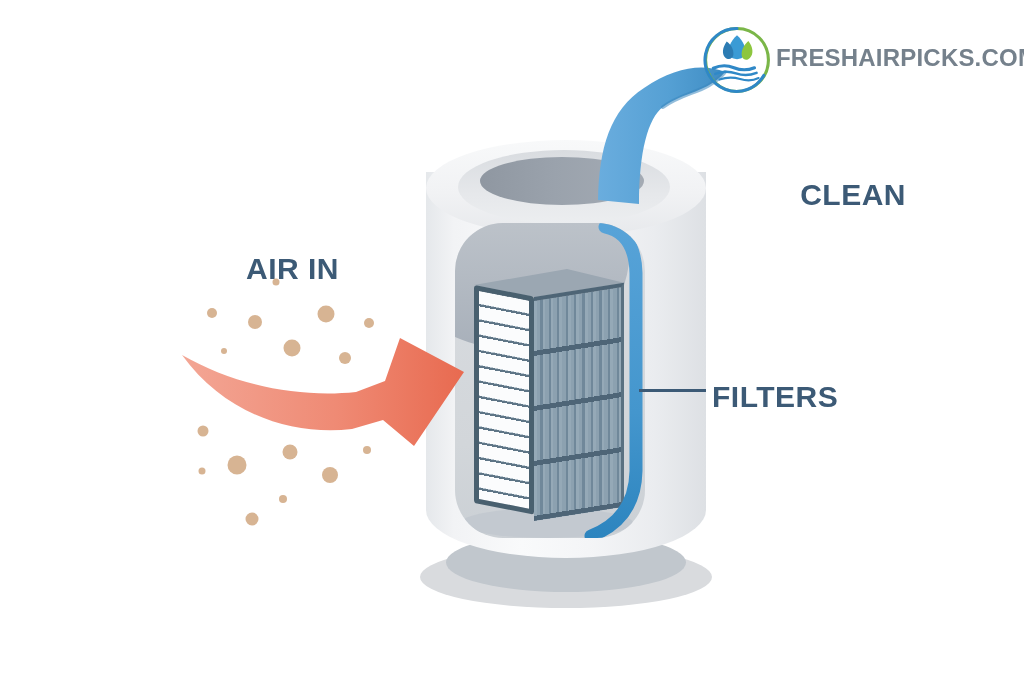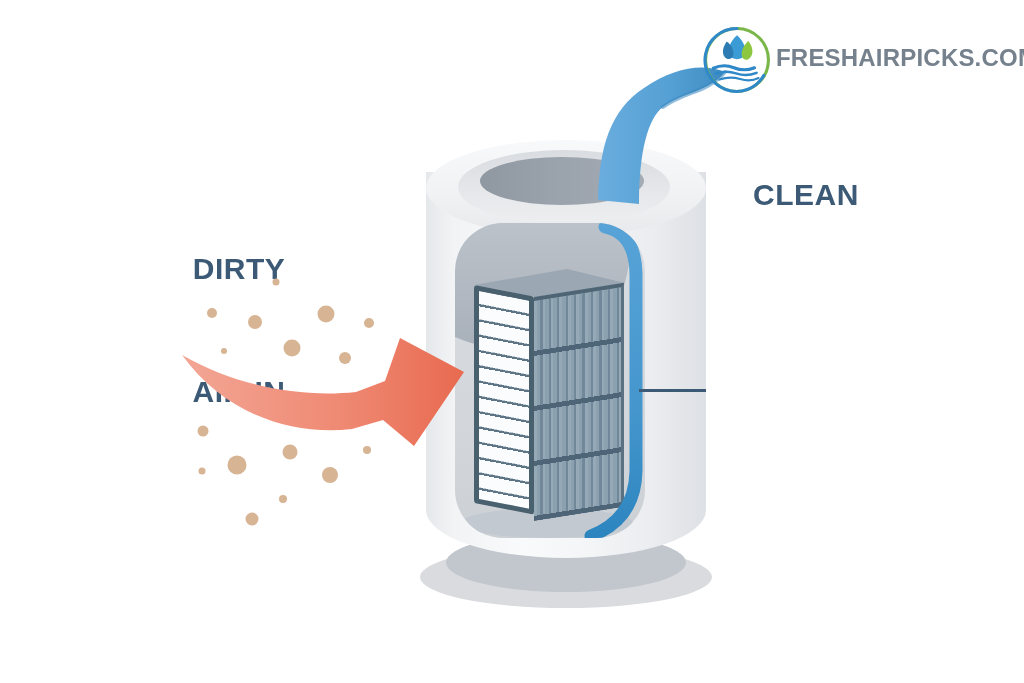--- a/index.html
+++ b/index.html
@@ -9,21 +9,21 @@
     --dirty_air_salmon:#ec7257;
     --particle_tan:#d7b493;
   }
   html,body{margin:0;padding:0;}
   body{font-family:"Liberation Sans",sans-serif;background:#fff;}
   .stage{position:relative;width:1024px;height:683px;background:#ffffff;overflow:hidden;}
   .abs{position:absolute;}
 
   
   .big-label{font-weight:700;font-size:30px;line-height:41px;color:var(--label_text);
-             letter-spacing:0.5px;text-align:center;white-space:pre;}
+             letter-spacing:0.5px;text-align:right;white-space:pre;}
   .dirty-label{left:139px;top:166px;width:200px;}
   .clean-label{left:706px;top:92px;width:200px;}
   .filters-label{left:712px;top:376px;width:160px;text-align:left;}
   .connector{left:639px;top:389px;width:67px;height:3px;background:var(--label_text);}
 
   
   .brand-name{left:776px;top:44px;font-weight:700;font-size:24px;color:var(--brand_text);
               letter-spacing:0.2px;}
   .brand-logo{left:703px;top:26px;width:68px;height:68px;z-index:6;}
 
@@ -145,27 +145,27 @@
         <stop offset="0" stop-color="#f3a695"></stop>
           <stop offset="0.55" stop-color="#ef8a74"></stop>
         <stop offset="1" stop-color="#e86a50"></stop>
       </linearGradient>
     </defs>
     <path d="M182,355 C236,386 300,398 356,392 L385,381 L400,338 L464,372
              L414,446 L383,420 L352,429 C290,436 224,413 182,355 Z" fill="url(#arrowGrad)"></path>
   </svg>
 
   <div class="abs big-label dirty-label">
-    <div>DIRTY</div>
     <div>AIR IN</div>
   </div>
   <div class="abs big-label clean-label">
     <div>CLEAN</div>
   </div>
   <div class="abs connector" style="z-index:5"></div>
+  <div class="abs big-label filters-label" style="z-index:5">FILTERS</div>
 
   <svg class="abs brand-logo" viewBox="0 0 66 66">
     <circle cx="33" cy="33" r="30.5" fill="none" stroke="#7ab648" stroke-width="3"></circle>
     <path d="M33,2.5 A30.5,30.5 0 1 0 59,48" fill="none" stroke="#2f88c7" stroke-width="3" stroke-linecap="round"></path>
     <path d="M33,9 C39.5,15 42.5,22 40,28.5 C38,33.5 28,33.5 26,28.5 C23.5,22 26.5,15 33,9 Z" fill="#3a9bd5"></path>
     <path d="M23,15 C19,20.5 18,27 21.5,30.5 C24.5,33.5 29,32 29.5,28 C30,23 27.5,18 23,15 Z" fill="#2c7cb3"></path>
     <path d="M44,14.5 C48.5,20 49.5,27 45.5,31 C42,34.5 37.5,32.5 37.5,28 C37.5,22.5 40,18 44,14.5 Z" fill="#8dc63f"></path>
     <g fill="none" stroke="#2f88c7" stroke-linecap="round">
       <path d="M10,41 Q20,36.5 30,40.5 T50,40.5" stroke-width="3"></path>
       <path d="M12,46.5 Q22,42.5 32,46 T52,45.5" stroke-width="2.5"></path>

